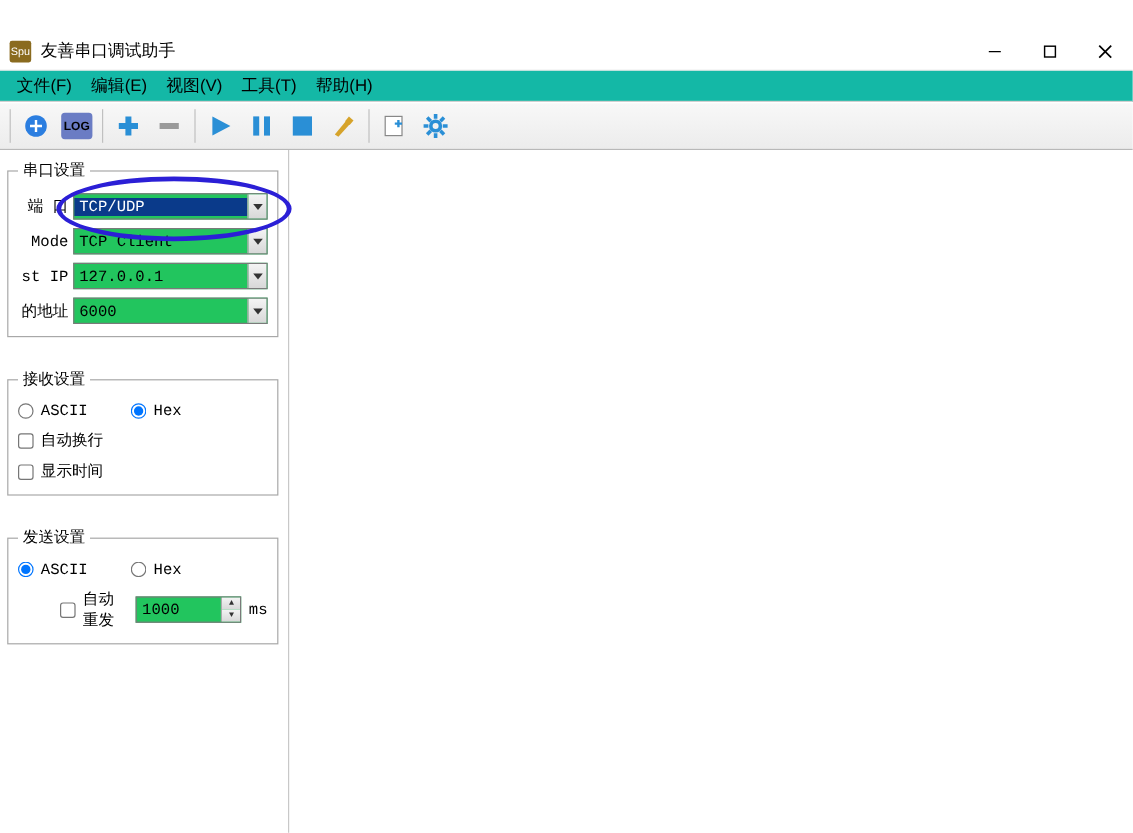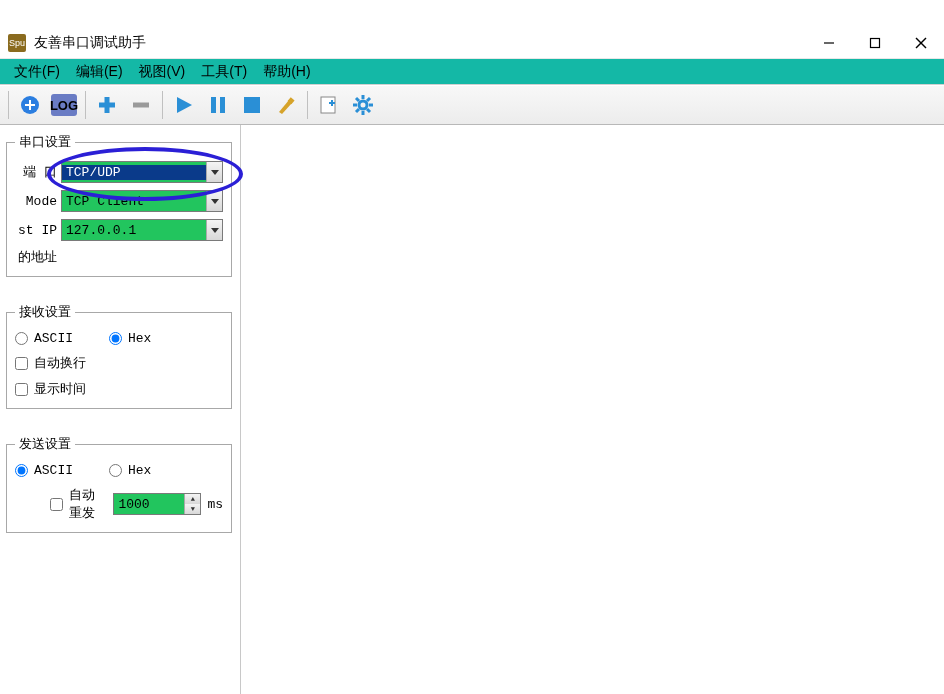--- a/index.html
+++ b/index.html
@@ -222,21 +222,21 @@
 <div class="toolbar">
   <div class="tb-sep"></div>
   <div class="tb-btn">
     <svg width="22" height="22">
         <circle cx="11" cy="11" r="9" fill="#2b7ee0"></circle>
         <line x1="11" y1="6" x2="11" y2="16" stroke="#fff" stroke-width="2"></line>
         <line x1="6" y1="11" x2="16" y2="11" stroke="#fff" stroke-width="2"></line>
       </svg>
   </div>
   <div class="tb-btn">
-    <div style="width:26px;height:22px;background:#6a7cc4;border-radius:3px;color:#000;font-size:13px;font-weight:bold;display:flex;align-items:center;justify-content:center;">LOG</div>
+    <div style="width:26px;height:22px;background:#6a7cc4;border-radius:3px;color:#000;font-size:10px;font-weight:bold;display:flex;align-items:center;justify-content:center;">LOG</div>
   </div>
   <div class="tb-sep"></div>
   <div class="tb-btn">
     <svg width="22" height="22">
         <line x1="11" y1="3" x2="11" y2="19" stroke="#2a8fd6" stroke-width="5"></line>
         <line x1="3" y1="11" x2="19" y2="11" stroke="#2a8fd6" stroke-width="5"></line>
       </svg>
   </div>
   <div class="tb-btn">
     <svg width="22" height="22">
@@ -313,20 +313,24 @@
       </div>
       <div class="row">
         <label class="lbl">st IP</label>
         <div class="combo">
           <div class="combo-text">127.0.0.1</div>
           <div class="combo-arrow"></div>
         </div>
       </div>
       <div class="row">
         <label class="lbl">的地址</label>
+        <div class="combo">
+          <div class="combo-text">6000</div>
+          <div class="combo-arrow"></div>
+        </div>
       </div>
     </fieldset>
 
     <fieldset>
       <legend>接收设置</legend>
       <div class="radio-row">
         <label>
             <input type="radio" name="recvfmt" style="">
             <span>ASCII</span>
           </label>

